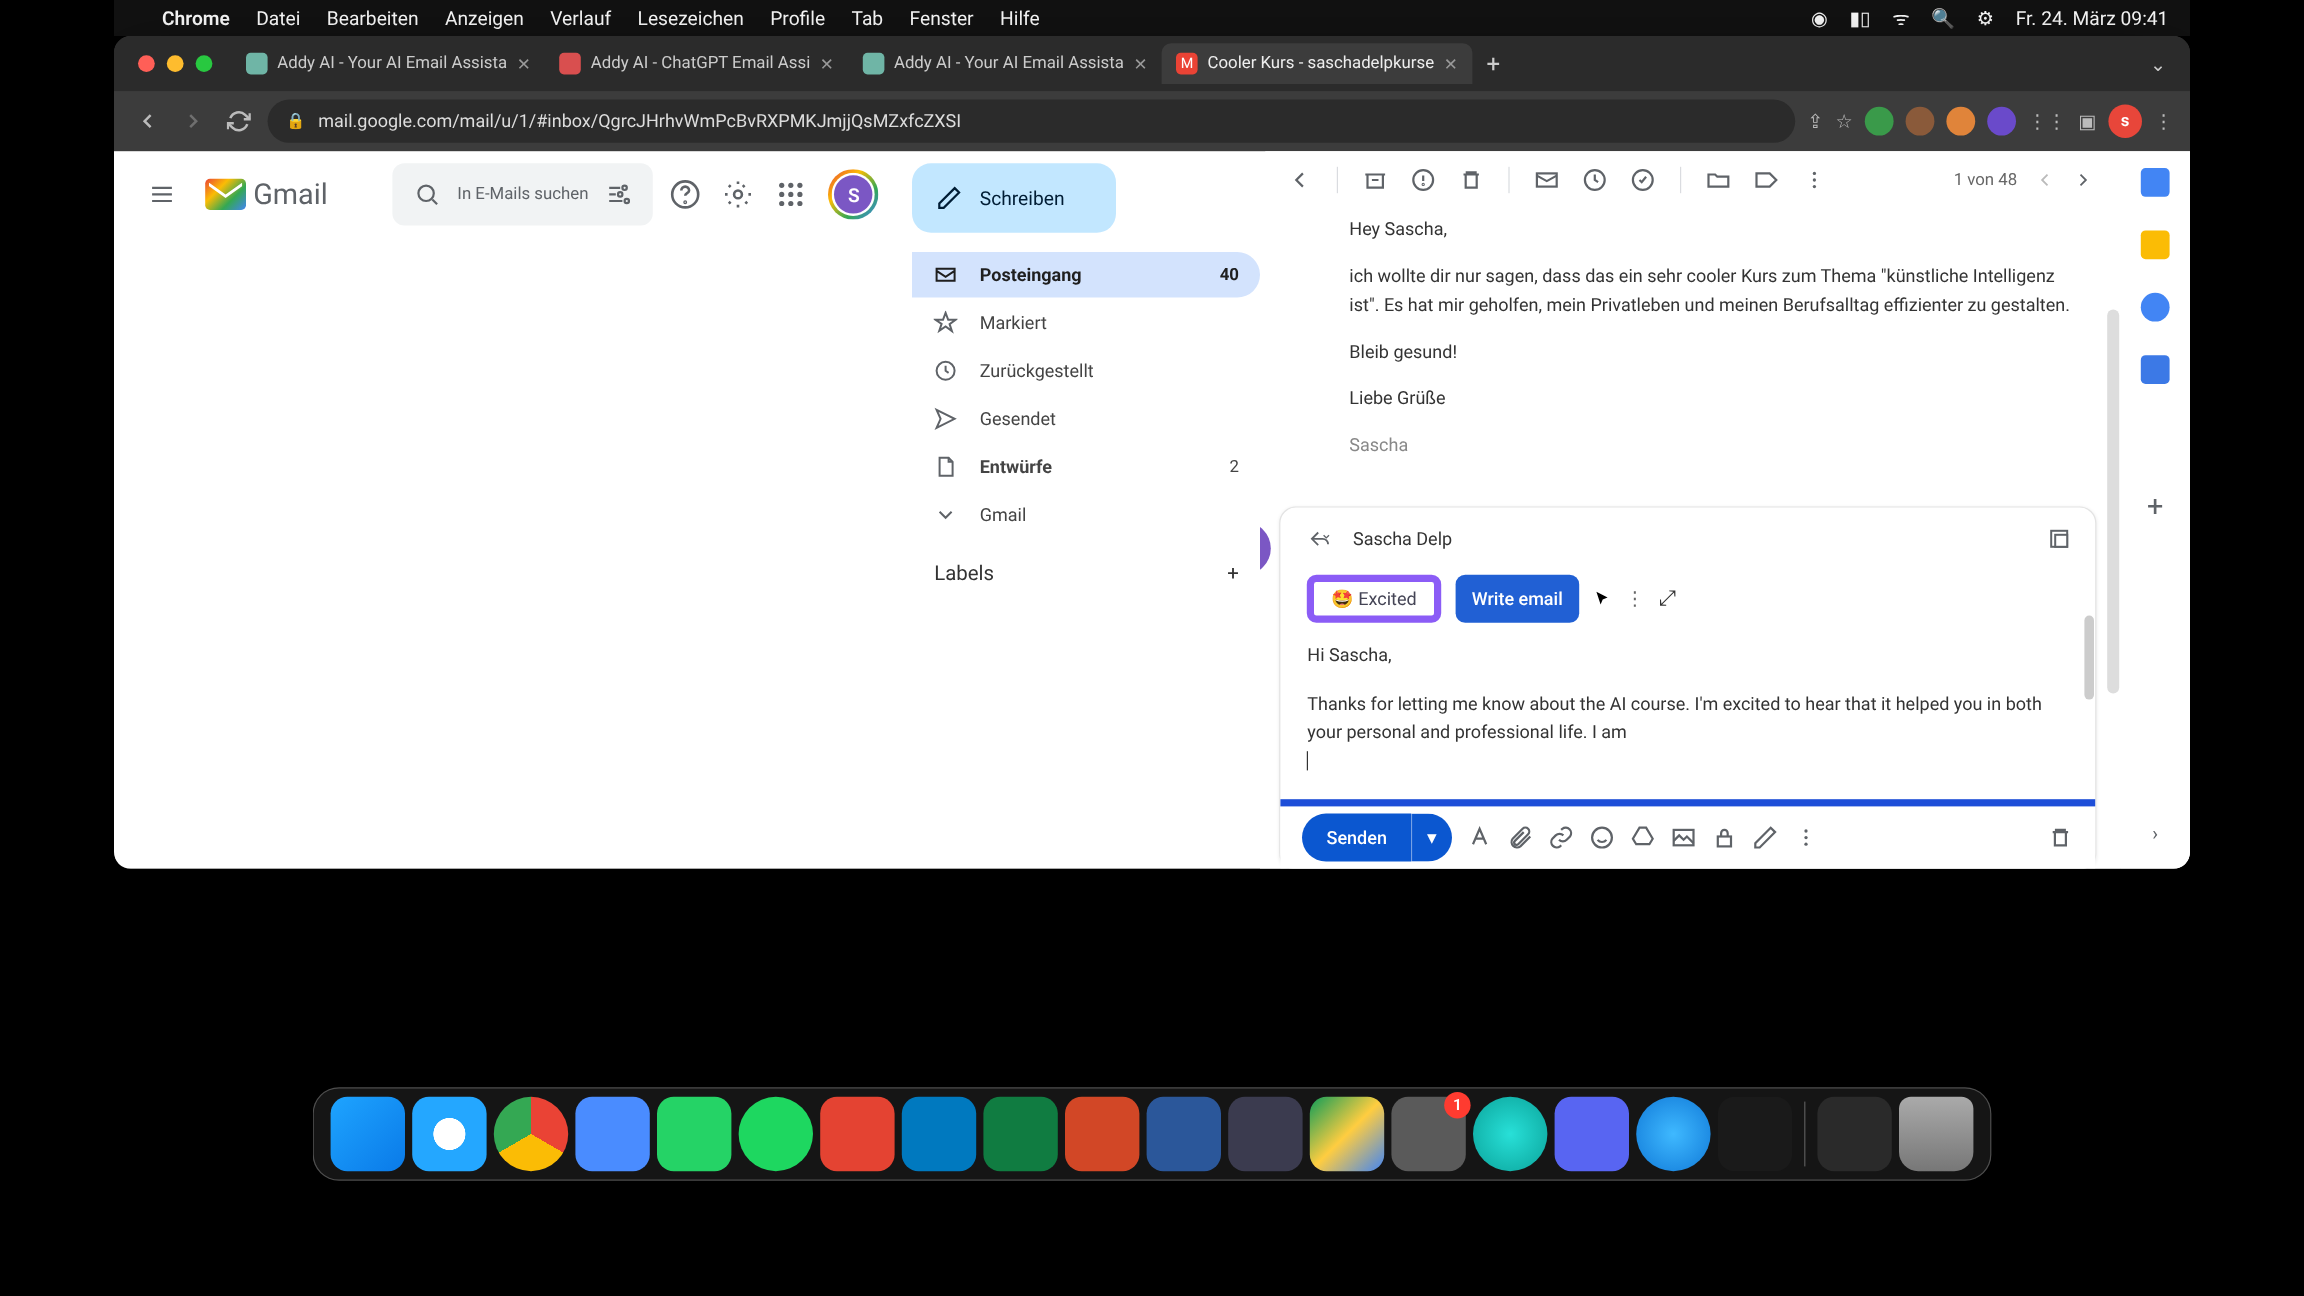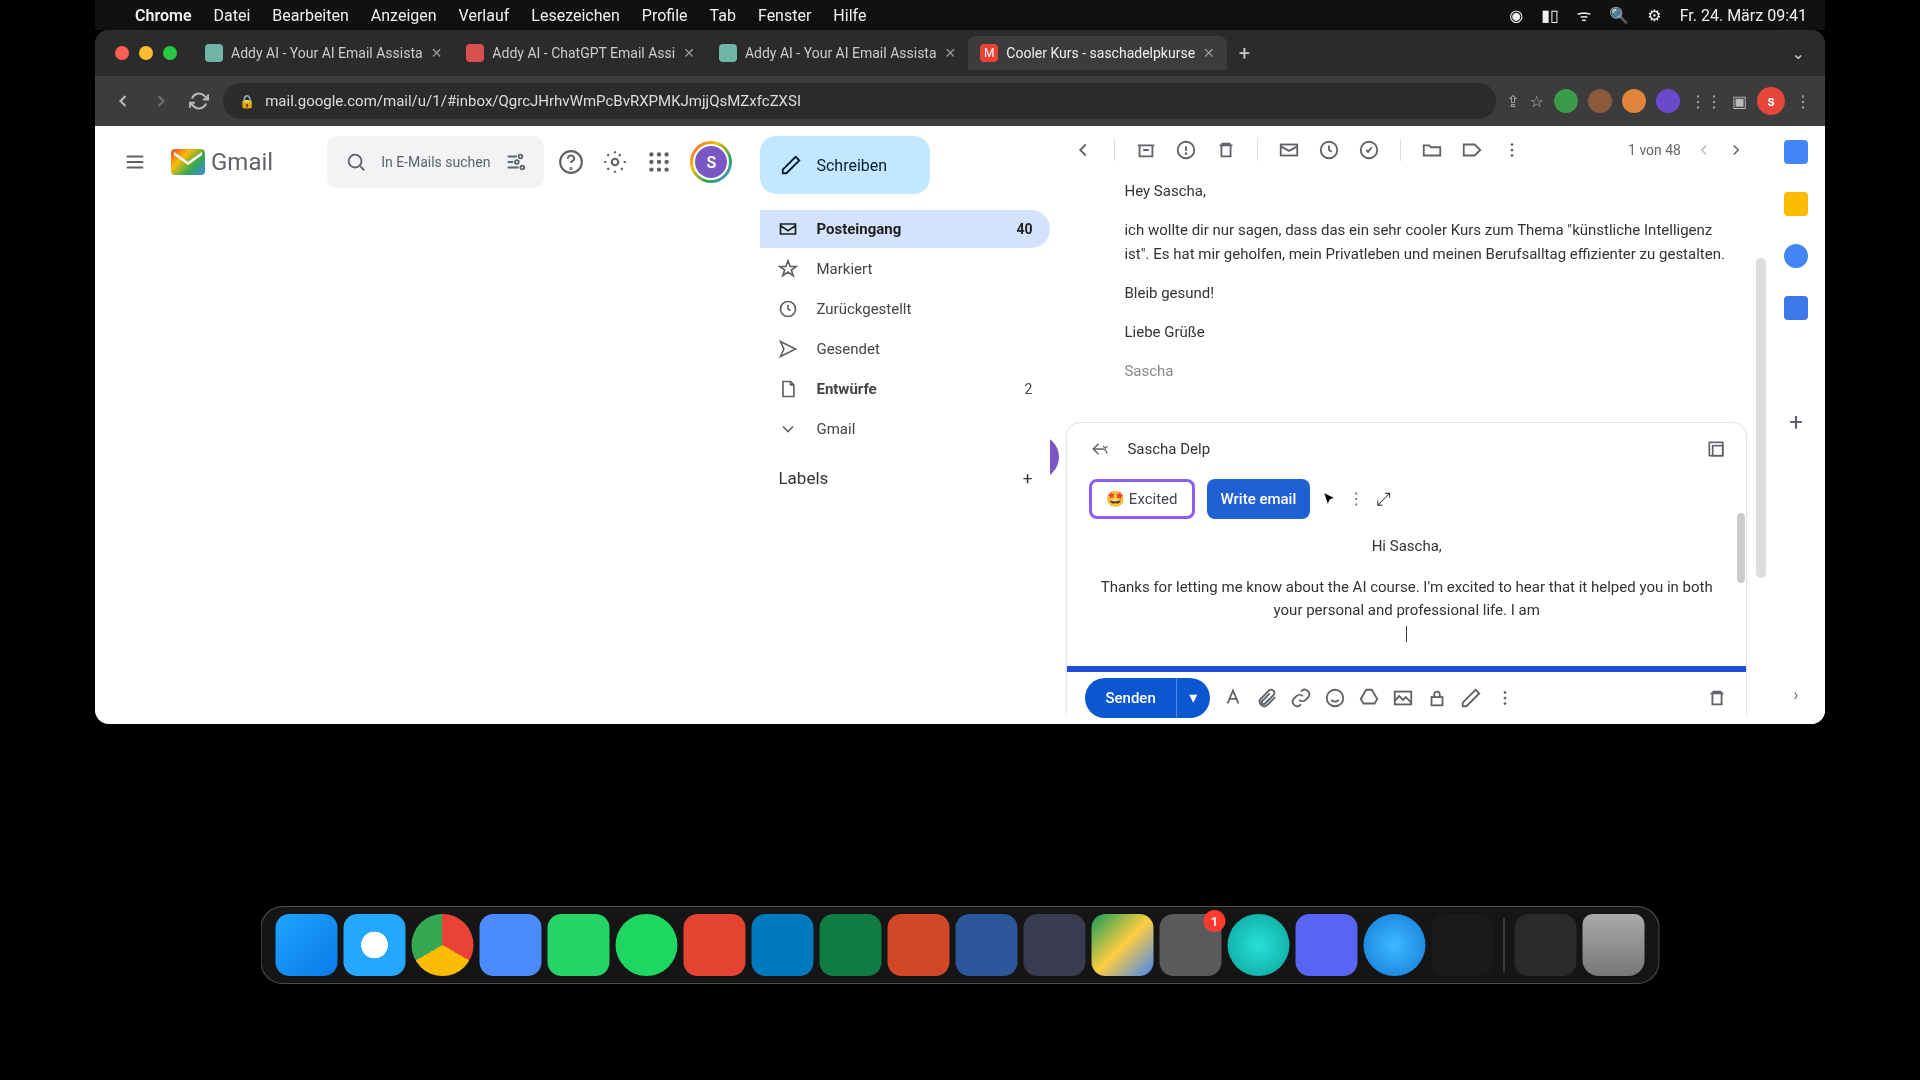--- a/index.html
+++ b/index.html
@@ -71,27 +71,27 @@
 .emailtext p { margin-bottom:16px; }
 .sig { color:#888; }
 
 .reply { background:#fff; border:1px solid #e3e3e3; border-radius:14px; margin-left:-40px; padding:0; position:relative; box-shadow:0 1px 3px rgba(0,0,0,.08); }
 .replyhead { display:flex; align-items:center; padding:16px 20px; gap:14px; }
 .replyhead .from { font-size:15px; color:#333; }
 .replyhead .pop { margin-left:auto; }
 .s-avatar { position:absolute; left:-52px; top:12px; width:44px; height:44px; border-radius:50%; background:#7b57c4; color:#fff; display:flex; align-items:center; justify-content:center; font-size:20px; font-weight:500; }
 
 .addy { display:flex; align-items:center; gap:12px; padding:4px 22px 10px; }
-.chip { height:40px; border:3px solid #8b5cf6; border-radius:8px; padding:0 14px; display:flex; align-items:center; gap:6px; font-size:15px; background:#fff; color:#445; }
+.chip { height:40px; border:6px solid #8b5cf6; border-radius:8px; padding:0 14px; display:flex; align-items:center; gap:6px; font-size:15px; background:#fff; color:#445; }
 .chip.primary { background:#2160d4; color:#fff; border:none; font-weight:500; }
 .addy .dots { color:#666; }
 .addy .arrow { font-size:18px; color:#333; }
 .cursor { width:14px; height:14px; }
 
-.draft { padding:6px 22px 60px; font-size:15px; color:#333; line-height:1.55;text-align:center; }
+.draft { padding:6px 22px 60px; font-size:15px; color:#333; line-height:1.55; }
 .draft p { margin-bottom:18px; }
 .caret { display:inline-block; width:1px; height:16px; background:#333; vertical-align:middle; }
 
 .composebar { position:absolute; left:0; right:0; bottom:0; height:58px; border-top:6px solid #1d4ed8; display:flex; align-items:center; padding:0 18px; gap:12px; background:#fff; }
 .sendwrap { display:flex; }
 .sendbtn { height:40px; padding:0 20px; background:#0b57d0; color:#fff; border-radius:20px 0 0 20px; display:flex; align-items:center; font-size:15px; font-weight:500; }
 .senddd { width:34px; height:40px; background:#0b57d0; border-left:1px solid rgba(255,255,255,.3); border-radius:0 20px 20px 0; display:flex; align-items:center; justify-content:center; color:#fff; }
 .cbicon { width:22px; height:22px; color:#5f6368; }
 .trash { margin-left:auto; }
 

